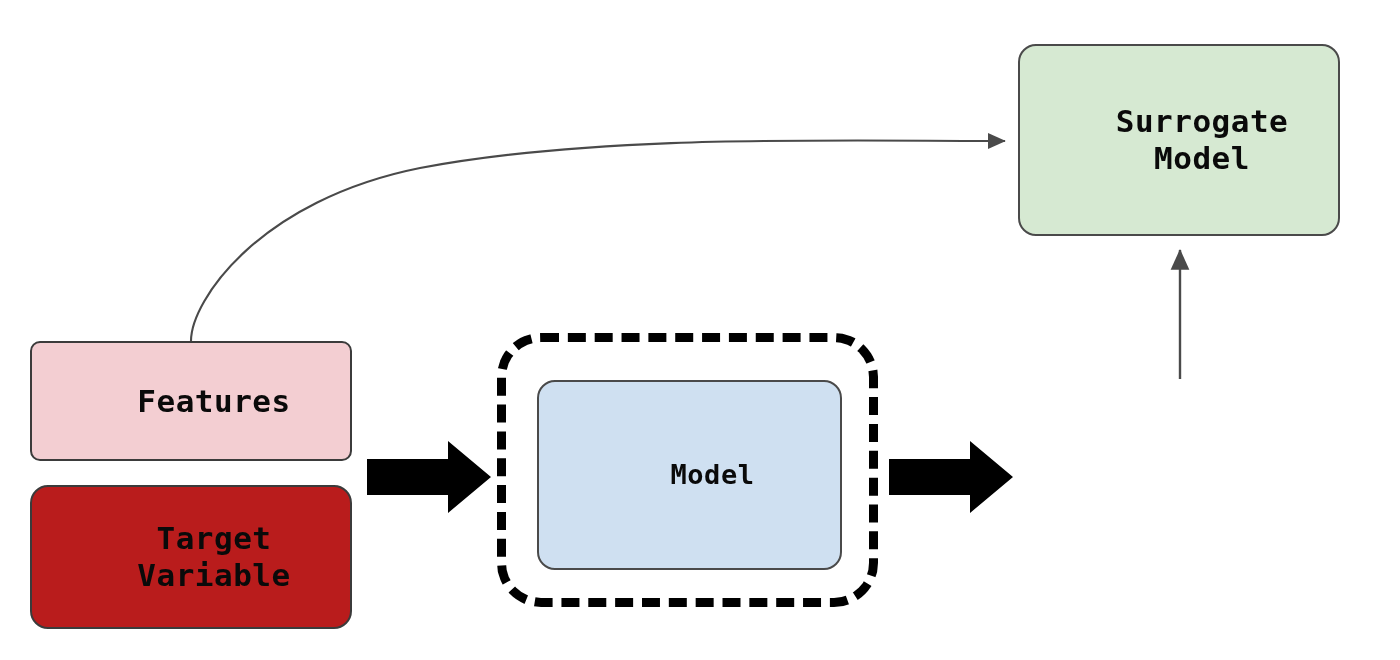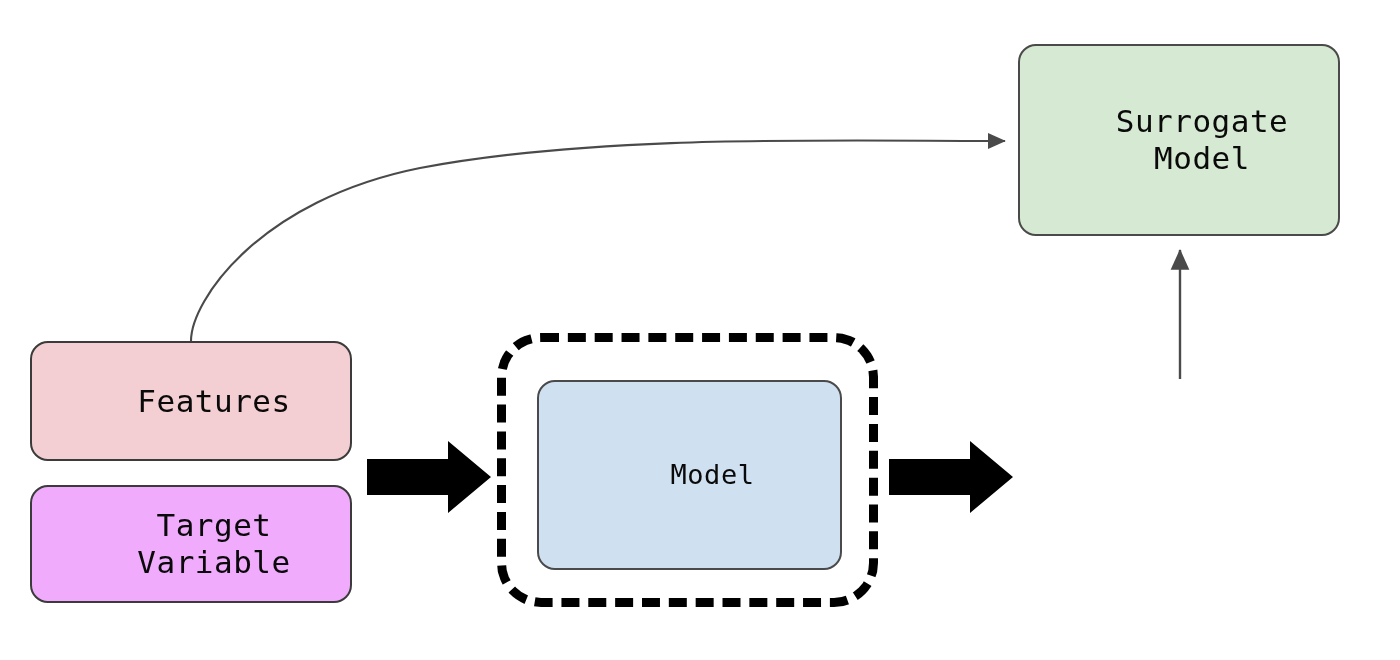--- a/index.html
+++ b/index.html
@@ -17,36 +17,37 @@
   }
   .node {
     position: absolute;
     box-sizing: border-box;
     display: flex;
     align-items: center;
     justify-content: center;
     text-align: center;
     border-radius: 18px;
     border: 2.4px solid #3b3b3b;
-    font-weight: normal;
+    font-weight: bold;
     color: #0a0a0a;
     line-height: 1.18;
     letter-spacing: 0.5px;
     white-space: pre-line;
     user-select: none;
     padding-left: 46px;
   }
   .node-features {
     left: 30px;  top: 341px;  width: 322px;  height: 120px;
     background: #f3ced2;
     font-size: 31px;
+    border-radius: 10px;
   }
   .node-target {
-    left: 30px;  top: 485px;  width: 322px;  height: 118px;
-    background: #f0abfc;
+    left: 30px;  top: 485px;  width: 322px;  height: 144px;
+    background: #b91c1c;
     font-size: 31px;
   }
   .node-model {
     left: 537px; top: 380px;  width: 305px;  height: 190px;
     background: #cfe0f1;
     border-color: #4a4a4a;
     font-size: 27px;
   }
   .node-predictions {
     left: 1019px; top: 380px; width: 321px;  height: 188px;

